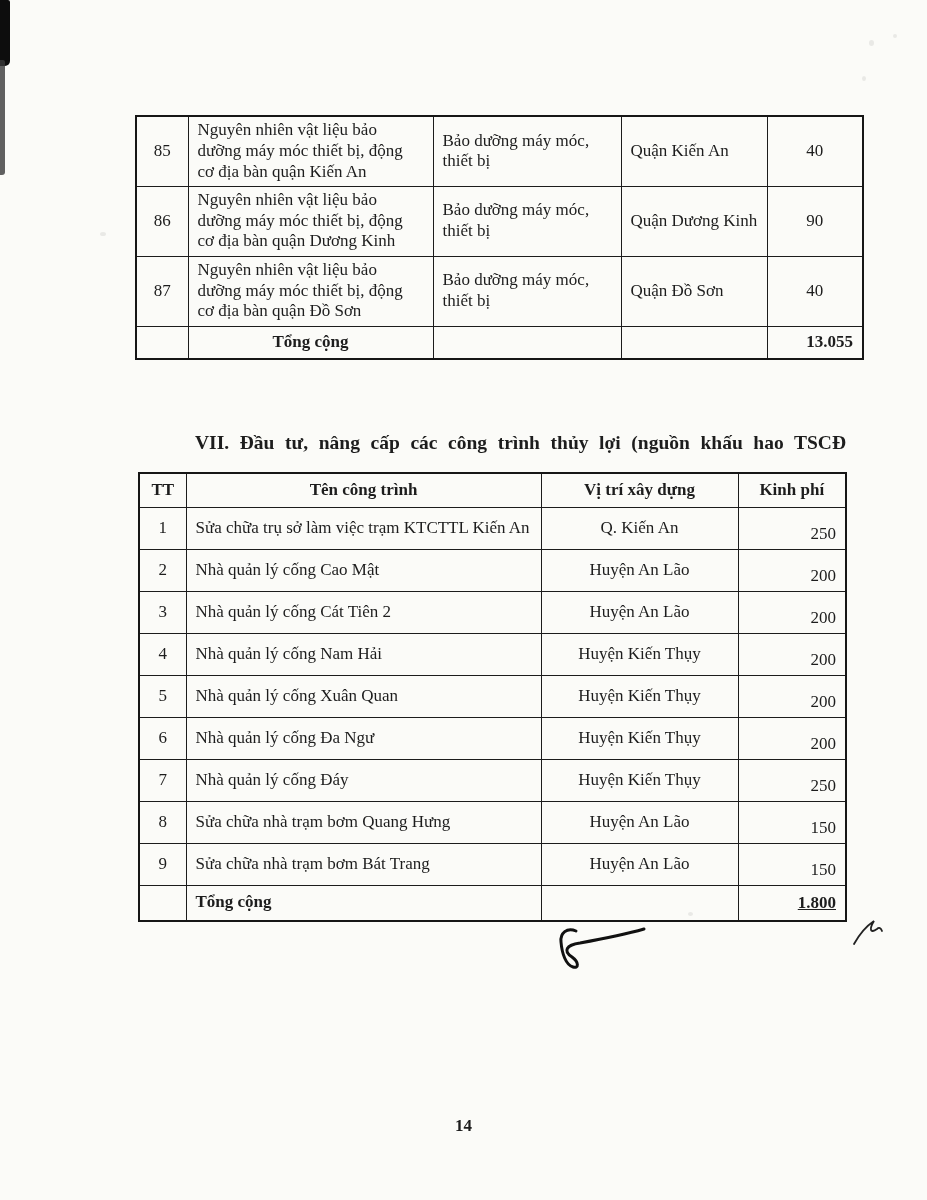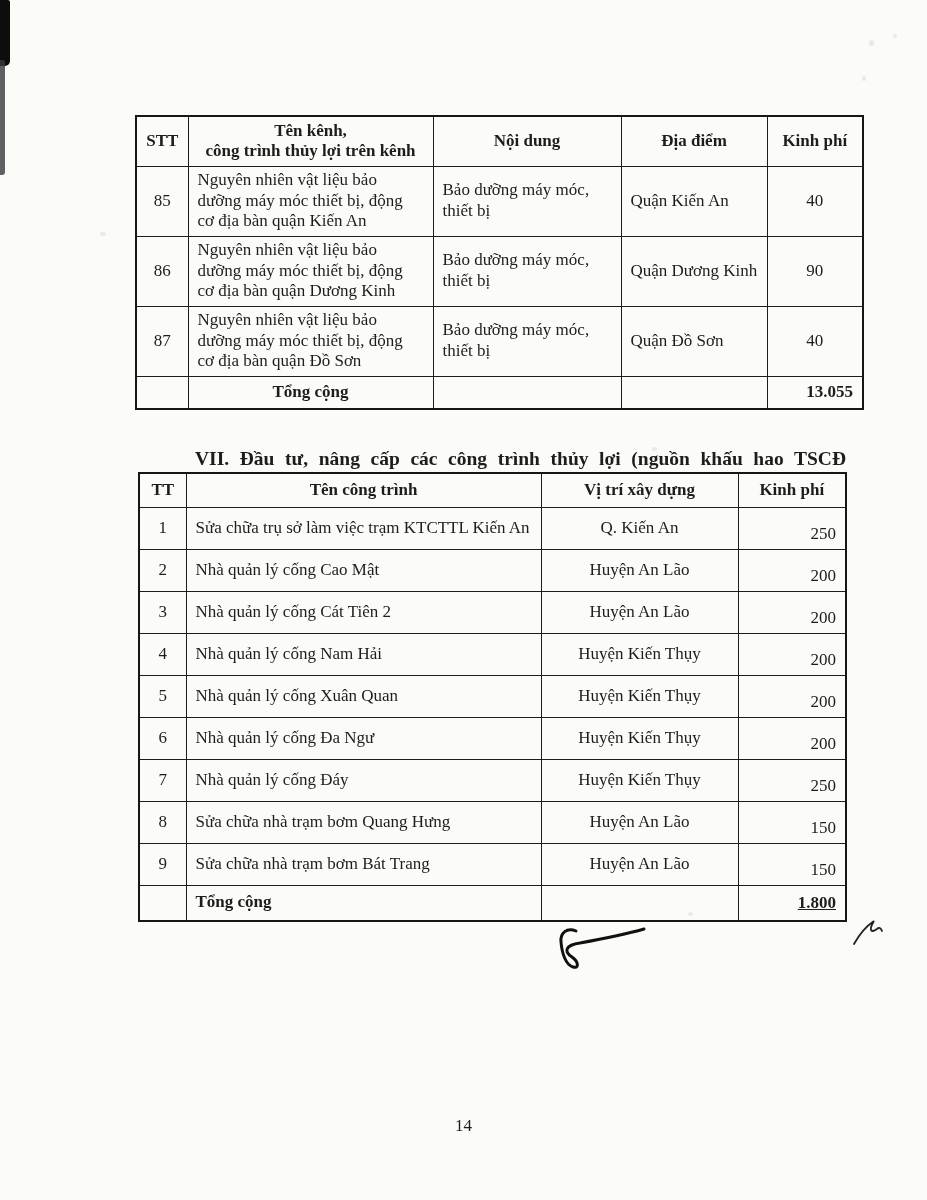--- a/index.html
+++ b/index.html
@@ -26,26 +26,26 @@
   .tbl2{left:138px;top:472px;width:707px;border:2.4px solid #161616;}
   .prewrap{white-space:pre-line;}
   .c-center{text-align:center;}
   .c-right{text-align:right;padding-right:9px;}
   .v-bottom{vertical-align:bottom;padding-bottom:4px;}
   .bold{font-weight:bold;margin-top:9px;}
   .name-cell{padding-left:9px;padding-right:10px;}
   .loc-cell{padding-left:9px;}
 
   
-  .heading{position:absolute;left:138px;top:446px;width:708px;font-size:19.5px;font-weight:bold;line-height:1.32;}
+  .heading{position:absolute;left:138px;top:430px;width:708px;font-size:19.5px;font-weight:bold;line-height:1.32;}
   .heading .l1{text-indent:57px;text-align:justify;text-align-last:justify;}
   .heading .l2{text-align:left;}
 
   
-  .page-number{position:absolute;left:0;top:1116px;width:927px;text-align:center;font-size:17px;}
+  .page-number{position:absolute;left:0;top:1116px;width:927px;text-align:center;font-size:17px;font-weight:bold;}
   .sig{position:absolute;left:540px;top:924px;width:110px;height:52px;}
   .pen-mark{position:absolute;left:850px;top:916px;width:36px;height:36px;}
 </style>
 </head>
 <body>
 
 <div class="page">
 
   <div class="edge-strip"></div>
   <div class="edge-strip2"></div>
@@ -58,28 +58,20 @@
 
   <table class="tbl1">
     <colgroup>
         <col style="width:52px">
         <col style="width:245px">
         <col style="width:188px">
         <col style="width:146px">
         <col style="width:96px">
       </colgroup>
     <tbody>
-        <tr style="height:50px">
-      <th>STT</th>
-      <th class="prewrap">Tên kênh,
-công trình thủy lợi trên kênh</th>
-      <th>Nội dung</th>
-      <th>Địa điểm</th>
-      <th>Kinh phí</th>
-    </tr>
     <tr style="height:70px">
       <td class="c-center">85</td>
       <td class="name-cell">Nguyên nhiên vật liệu bảo dưỡng máy móc thiết bị, động cơ địa bàn quận Kiến An</td>
       <td class="name-cell">Bảo dưỡng máy móc, thiết bị</td>
       <td class="loc-cell">Quận Kiến An</td>
       <td class="c-center">40</td>
     </tr>
     <tr style="height:70px">
       <td class="c-center">86</td>
       <td class="name-cell">Nguyên nhiên vật liệu bảo dưỡng máy móc thiết bị, động cơ địa bàn quận Dương Kinh</td>

